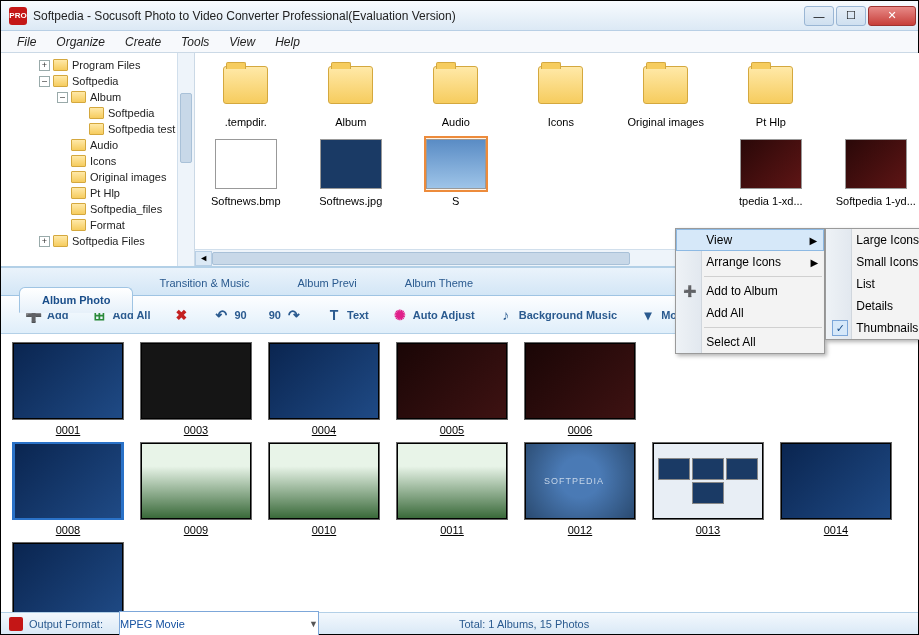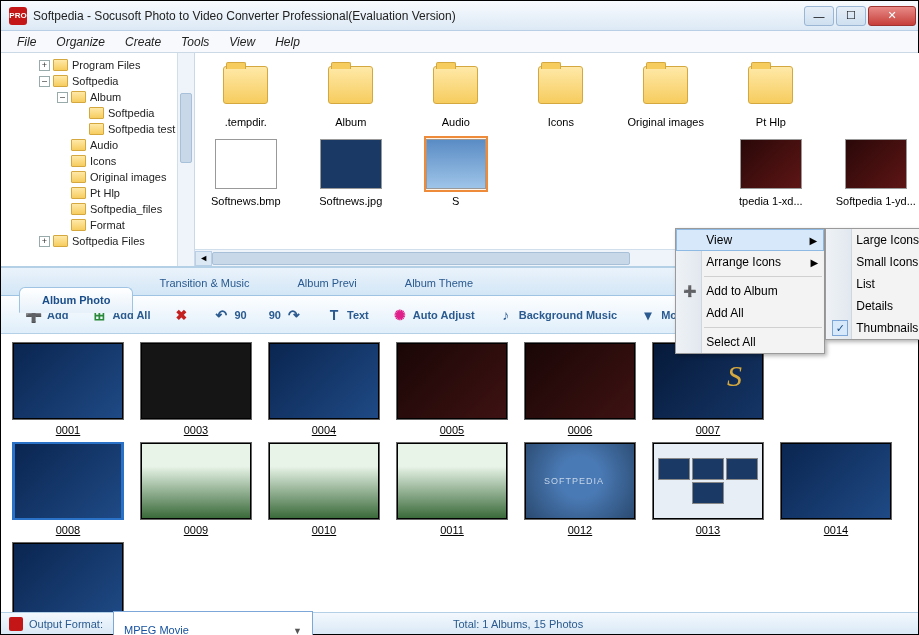--- a/index.html
+++ b/index.html
@@ -91,22 +91,22 @@
 .aimg.forest { background: linear-gradient(#e8f4e8 30%,#3a6a3a); }
 .aimg.disc { background: radial-gradient(circle at 50% 45%, #4a7ab5 30%, #2a4a70); position: relative; }
 .aimg.disc::after { content: "SOFTPEDIA"; position: absolute; top: 32px; left: 18px; color: #c5d5e8; font-size: 9px; letter-spacing: 1px; }
 .aimg.screens { background: #e8eef5; display: flex; flex-wrap: wrap; gap: 2px; padding: 4px; justify-content: center; align-content: center; }
 .aimg.screens .mini { width: 32px; height: 22px; background: #1a3a65; border: 1px solid #888; }
 .aitem .alab { margin-top: 4px; text-decoration: underline; }
 
 
 .statusbar { height: 22px; background: linear-gradient(#f3f8fd,#dae9f6); border-top: 1px solid #b3d0e7; display: flex; align-items: center; font-size: 11px; color: #2a5a8f; padding: 0 8px; }
 .statusbar .sicon { width: 14px; height: 14px; background: #c41616; border-radius: 2px; margin-right: 6px; }
-.statusbar .ofmt { margin-right: 10px; text-align: center; }
-.statusbar .combo { width: 200px; height: 26px; border: 1px solid #7da7d9; background: #fff; color: #1652a1; padding: 0 10px; display: flex; align-items: flex-end; justify-content: space-between; font-size: 11px; cursor: pointer; }
+.statusbar .ofmt { margin-right: 16px; text-align: center; }
+.statusbar .combo { width: 200px; height: 26px; border: 1px solid #7da7d9; background: #fff; color: #1652a1; padding: 0 0; display: flex; align-items: center; justify-content: space-between; font-size: 11px; cursor: pointer; }
 .statusbar .combo .cd { font-size: 9px; color: #555; }
 .statusbar .total { margin-left: 140px; }
 </style>
 </head>
 <body>
 
 <div class="window">
 
   <div class="titlebar">
     <div class="icon-app">PRO</div>
@@ -394,26 +394,20 @@
               <div class="aimg darkred"></div>
             </div>
             <div class="alab">0005</div>
           </div>
         <div class="aitem">
             <div class="aframe">
               <div class="aimg darkred"></div>
             </div>
             <div class="alab">0006</div>
           </div>
-        <div class="aitem">
-            <div class="aframe">
-              <div class="aimg navy"></div>
-            </div>
-            <div class="alab">0007</div>
-          </div>
       </div>
       <div class="arow">
         <div class="aitem sel">
             <div class="aframe">
               <div class="aimg blue"></div>
             </div>
             <div class="alab">0008</div>
           </div>
         <div class="aitem">
             <div class="aframe">

